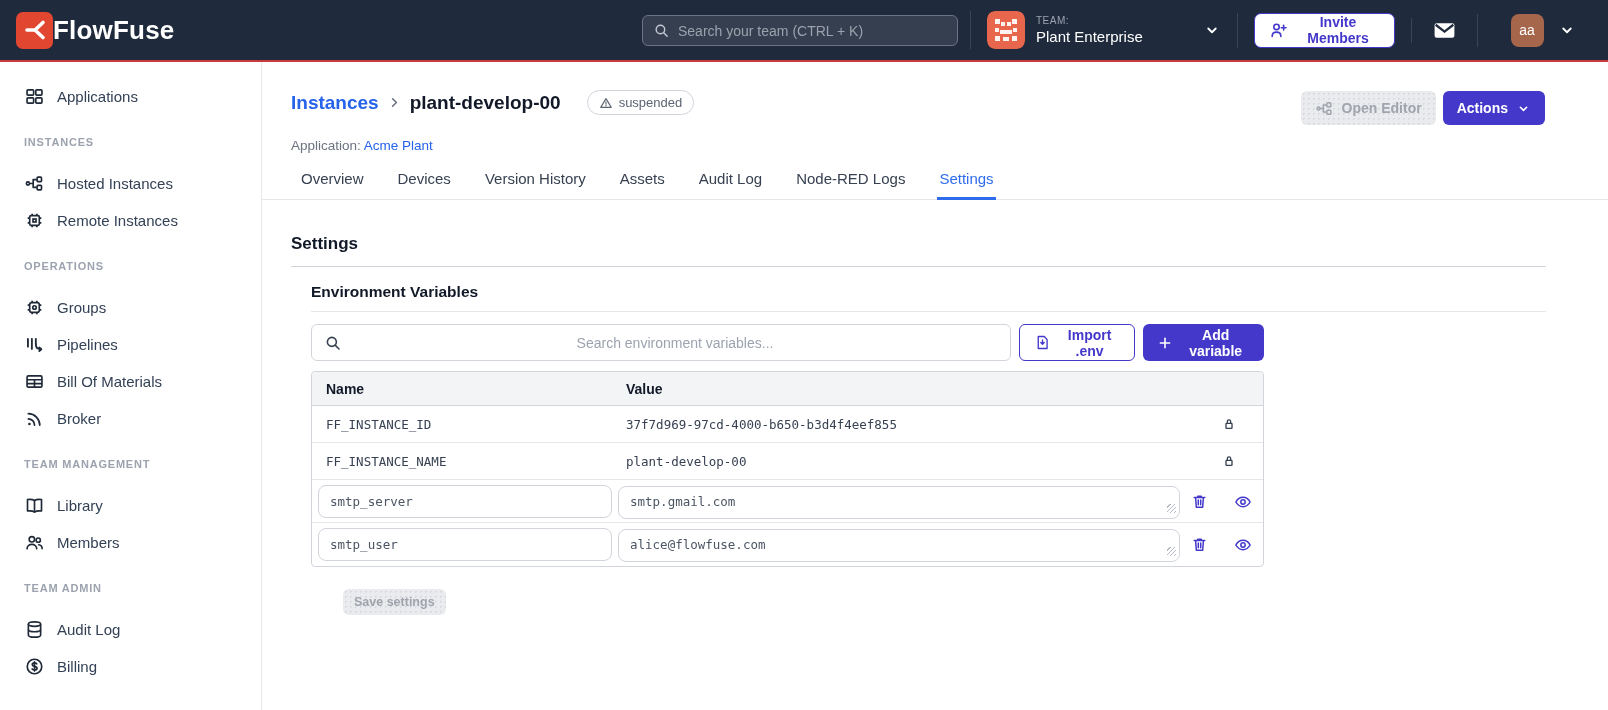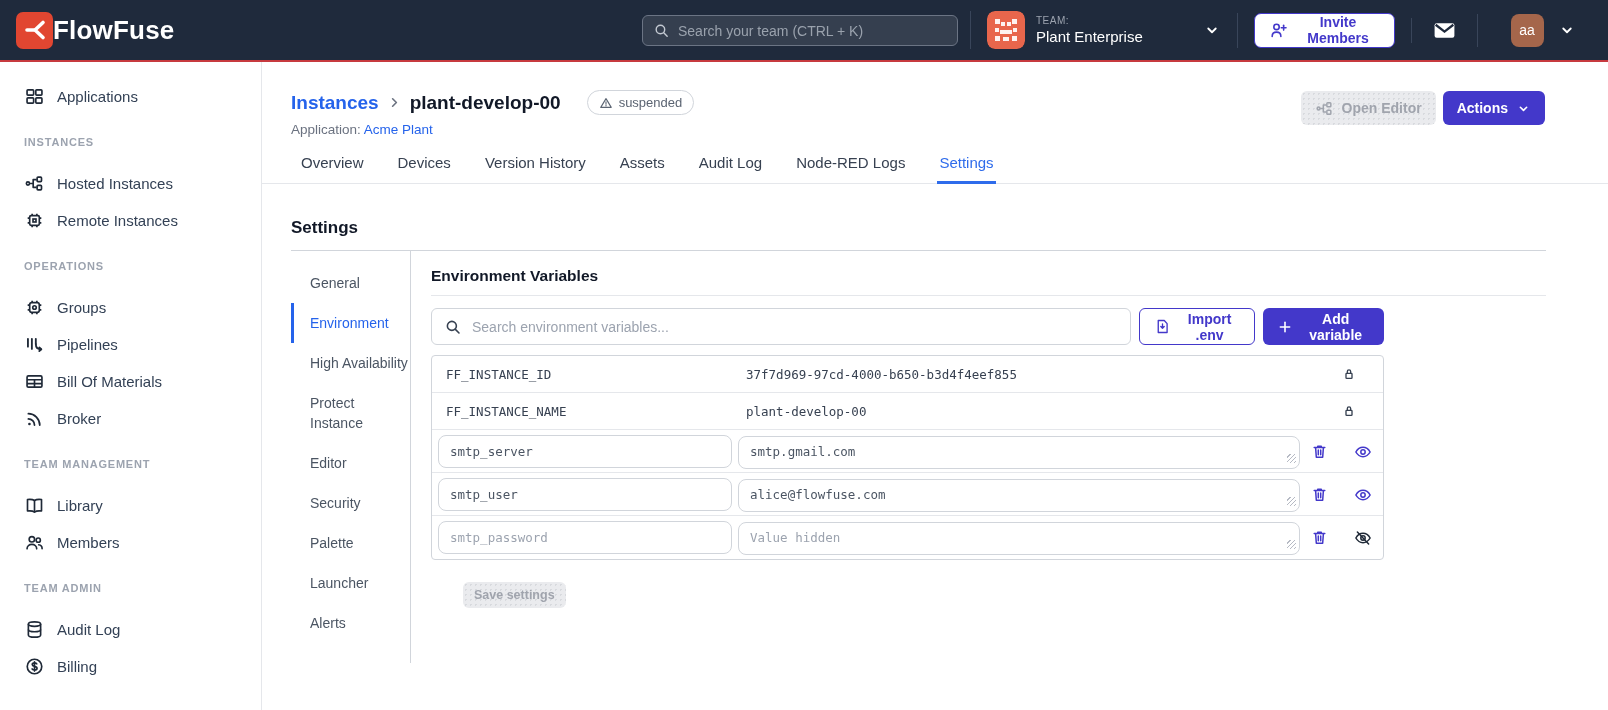--- a/index.html
+++ b/index.html
@@ -54,21 +54,21 @@
   .content-pad { padding-left:29px; }
 
   .page-header { position:relative; padding-top:28px; }
   .crumb-row { display:flex; align-items:center; gap:8px; }
   .crumb-root { color:#2563eb; font-size:19px; font-weight:bold; cursor:pointer; }
   .crumb-sep { color:#6b7280; }
   .crumb-name { color:#111827; font-size:19px; font-weight:bold; }
   .badge { margin-left:18px; display:flex; align-items:center; gap:6px; height:25px;
            border:1px solid #d1d5db; border-radius:13px; padding:0 11px; color:#5b6472;
            font-size:13px; background:#fff; }
-  .app-row { margin-top:7px; font-size:13.5px; color:#6b7280; }
+  .app-row { margin-top:23px; font-size:13.5px; color:#6b7280; }
   .app-row a { color:#2563eb; text-decoration:none; cursor:pointer; }
   .header-actions { position:absolute; top:29px; right:63px; display:flex; gap:7px; }
   .btn { display:flex; align-items:center; gap:8px; height:34px; border-radius:6px;
          padding:0 14px; font-size:14px; font-weight:bold; border:none; cursor:pointer;
          font-family:"Liberation Sans",sans-serif; }
   .btn-disabled { background-color:#eaebee; color:#a0a4ad; cursor:default;
          background-image:radial-gradient(#d8dade 1px, transparent 1px); background-size:5px 5px; }
   .btn-primary { background:#4338ca; color:#fff; }
   .btn-outline { background:#fff; color:#4338ca; border:1px solid #4338ca; }
 
@@ -87,21 +87,21 @@
                cursor:pointer; border-left:3px solid transparent; }
   .snav-item.active { color:#2563eb; border-left:3px solid #2563eb; }
 
   .env-pane { flex:1; padding-left:20px; padding-top:16px; }
   .env-title { font-size:15.5px; font-weight:bold; color:#111827; }
   .env-divider { margin-top:10px; border-bottom:1px solid #e5e7eb; }
   .env-controls { margin-top:12px; display:flex; gap:8px; width:953px; }
   .env-search { flex:none; width:700px; height:37px; border:1px solid #d1d5db; border-radius:6px;
                 display:flex; align-items:center; gap:10px; padding:0 12px; background:#fff; }
   .env-search input { border:none; outline:none; font-size:14px; width:100%; color:#000000;
-                      font-family:"Liberation Sans",sans-serif; }
+                      font-family:"Liberation Sans",sans-serif;text-align:center; }
   .env-search input::placeholder { color:#9ca3af; }
   .env-controls .btn { height:37px; }
 
   .env-table { margin-top:10px; width:953px; border:1px solid #d1d5db; border-radius:4px; }
   .t-head { display:grid; grid-template-columns:300px 1fr 40px; padding:0 14px; height:34px;
             align-items:center; background:#f3f4f6; border-bottom:1px solid #d1d5db;
             border-radius:4px 4px 0 0; }
   .t-head div { font-size:14px; font-weight:bold; color:#111827; }
   .mono { font-family:"DejaVu Sans Mono", monospace; }
   .row-locked { display:grid; grid-template-columns:300px 1fr 40px; padding:0 14px; height:37px;
@@ -400,31 +400,20 @@
       <div class="tab">Audit Log</div>
       <div class="tab">Node-RED Logs</div>
       <div class="tab active">Settings</div>
     </div>
 
     <div class="content-pad">
       <h2 class="settings-title">Settings</h2>
       <div class="settings-divider"></div>
 
       <div class="settings-body">
-        <div class="settings-nav">
-          <div class="snav-item">General</div>
-          <div class="snav-item active">Environment</div>
-          <div class="snav-item">High Availability</div>
-          <div class="snav-item">Protect Instance</div>
-          <div class="snav-item">Editor</div>
-          <div class="snav-item">Security</div>
-          <div class="snav-item">Palette</div>
-          <div class="snav-item">Launcher</div>
-          <div class="snav-item">Alerts</div>
-        </div>
 
         <div class="env-pane">
           <h3 class="env-title">Environment Variables</h3>
           <div class="env-divider"></div>
 
           <div class="env-controls">
             <div class="env-search">
               <span>
                 <svg width="18" height="18" viewBox="0 0 24 24" fill="none" stroke="#374151" stroke-width="2.1" stroke-linecap="round">
                     <circle cx="10.5" cy="10.5" r="6"></circle>
@@ -447,20 +436,25 @@
                 <svg width="16" height="16" viewBox="0 0 24 24" fill="none" stroke="#fff" stroke-width="2.4" stroke-linecap="round">
                     <line x1="12" y1="5" x2="12" y2="19"></line>
                     <line x1="5" y1="12" x2="19" y2="12"></line>
                   </svg>
               </span>
               <span>Add variable</span>
             </button>
           </div>
 
           <div class="env-table">
+            <div class="t-head">
+              <div>Name</div>
+              <div>Value</div>
+              <div></div>
+            </div>
 
             <div class="row-locked mono">
               <div>FF_INSTANCE_ID</div>
               <div>37f7d969-97cd-4000-b650-b3d4f4eef855</div>
               <div class="lock-cell">
                 <svg width="16" height="16" viewBox="0 0 24 24" fill="none" stroke="currentColor" stroke-width="2">
                     <rect x="7.5" y="11" width="9" height="7.5" rx="1"></rect>
                     <path d="M9.5 11V8.3a2.5 2.5 0 0 1 5 0V11"></path>
                   </svg>
               </div>
@@ -515,43 +509,20 @@
                 </button>
                 <button class="icon-btn">
                   <svg width="18" height="18" viewBox="0 0 24 24" fill="none" stroke="currentColor" stroke-width="2">
                       <path d="M2.5 12S6 5.8 12 5.8 21.5 12 21.5 12 18 18.2 12 18.2 2.5 12 2.5 12z"></path>
                       <circle cx="12" cy="12" r="2.9"></circle>
                     </svg>
                 </button>
               </div>
             </div>
 
-            <div class="row-edit">
-              <input class="cell-input muted" value="smtp_password" style="">
-              <div class="value-wrap">
-                <textarea class="cell-area" placeholder="Value hidden" style=""></textarea>
-                <span class="grip"></span>
-              </div>
-              <div class="row-actions">
-                <button class="icon-btn">
-                  <svg width="17" height="17" viewBox="0 0 24 24" fill="none" stroke="currentColor" stroke-width="2.1" stroke-linecap="round" stroke-linejoin="round">
-                      <path d="M4.5 6.5h15M9.5 6.5V4.5h5v2M6.5 6.5l1 13.5h9l1-13.5"></path>
-                      <line x1="10.3" y1="10" x2="10.3" y2="16.5"></line>
-                      <line x1="13.7" y1="10" x2="13.7" y2="16.5"></line>
-                    </svg>
-                </button>
-                <button class="icon-btn dark">
-                  <svg width="18" height="18" viewBox="0 0 24 24" fill="none" stroke="currentColor" stroke-width="2" stroke-linecap="round">
-                      <path d="M2.5 12S6 5.8 12 5.8 21.5 12 21.5 12 18 18.2 12 18.2 2.5 12 2.5 12z"></path>
-                      <circle cx="12" cy="12" r="2.9"></circle>
-                      <line x1="4.5" y1="4" x2="19.5" y2="20"></line>
-                    </svg>
-                </button>
-              </div>
-            </div>
           </div>
 
           <div class="save-row">
             <button class="btn btn-disabled" style="height:26px; font-size:12.5px; padding:0 11px;">Save settings</button>
           </div>
         </div>
       </div>
     </div>
 
   </main>

